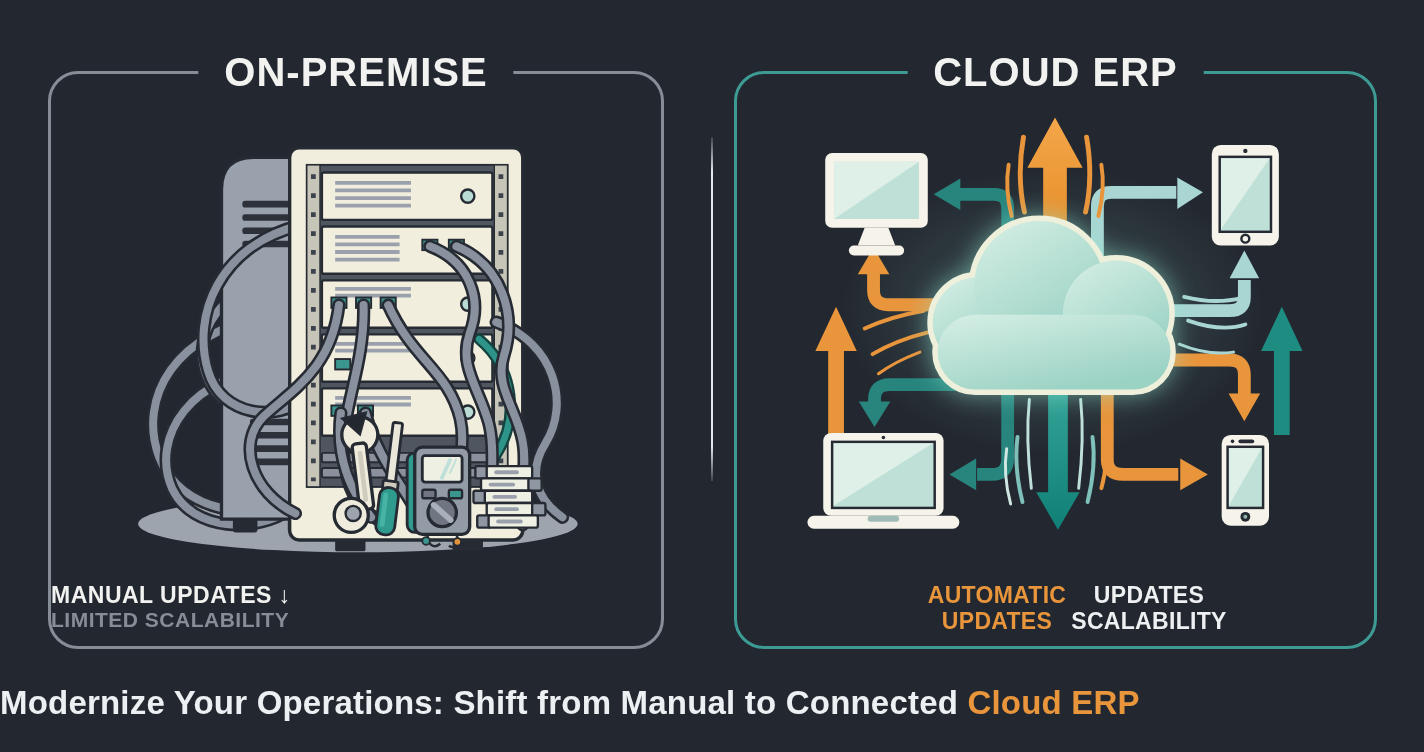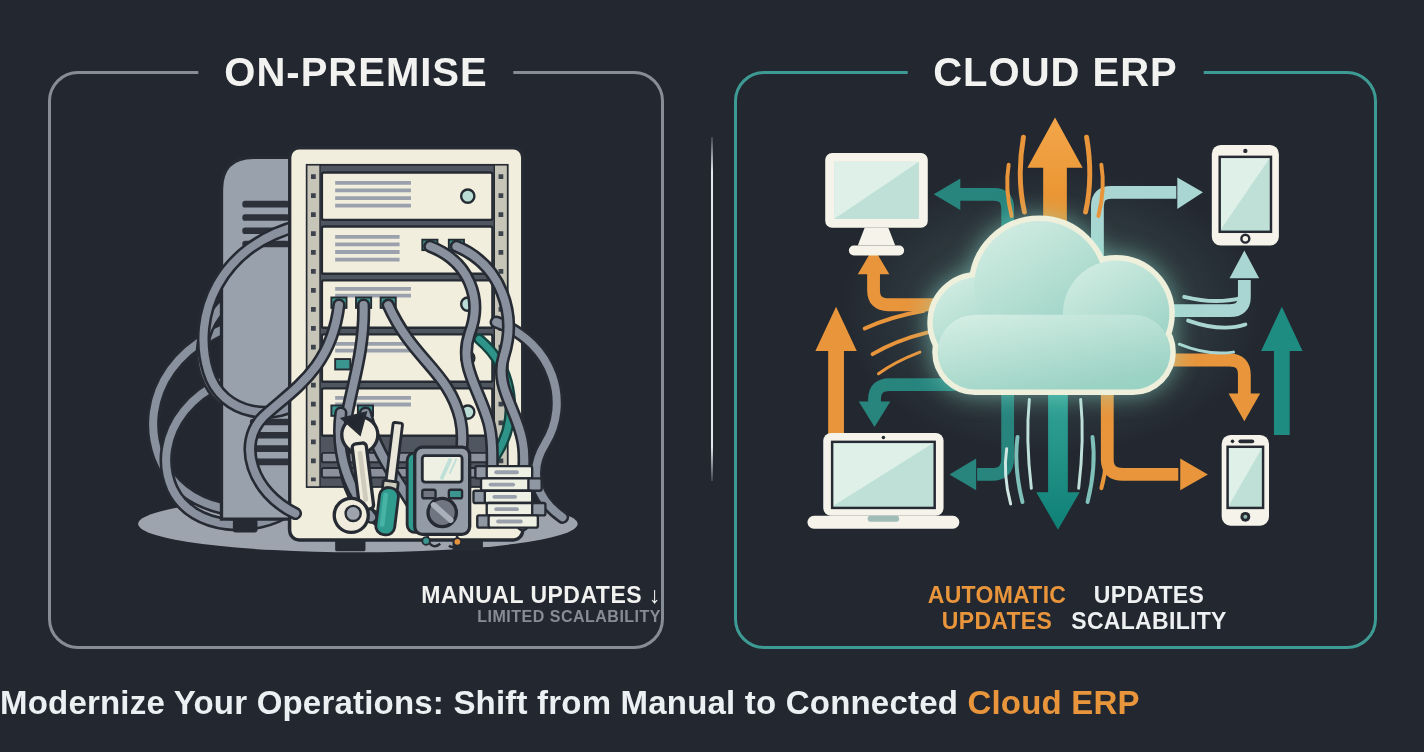--- a/index.html
+++ b/index.html
@@ -10,23 +10,23 @@
   *{margin:0;padding:0;box-sizing:border-box}
   html,body{background:#111;font-family:"Liberation Sans","DejaVu Sans",sans-serif}
   .stage{position:relative;width:1424px;height:752px;background:var(--background);overflow:hidden}
   .panel{position:absolute;top:71px;height:578px;border:3px solid;border-radius:30px}
   .panel.left{left:48px;width:616px;border-color:var(--panel-border-left)}
   .panel.right{left:734px;width:643px;border-color:var(--panel-border-right)}
   .panel-title{position:absolute;top:0;left:50%;transform:translate(-50%,-54%);
     background:var(--background);padding:0 26px;font-size:40px;font-weight:700;
     letter-spacing:1px;color:var(--title-text);white-space:nowrap}
   .illus{position:absolute;inset:0;width:100%;height:100%}
-  .lp-label1{position:absolute;left:0;right:0;top:508px;text-align:right;font-size:23px;
+  .lp-label1{position:absolute;left:0;right:0;top:508px;text-align:left;font-size:23px;
     font-weight:700;letter-spacing:.5px;color:var(--title-text)}
-  .lp-label2{position:absolute;left:0;right:0;top:534px;text-align:right;font-size:16px;
+  .lp-label2{position:absolute;left:0;right:0;top:534px;text-align:left;font-size:21px;
     font-weight:600;letter-spacing:.5px;color:var(--muted-text)}
   .rp-label{position:absolute;top:508px;transform:translateX(-50%);text-align:center;
     font-size:23px;font-weight:700;line-height:26px;letter-spacing:.3px}
   .rp-label.auto{left:260px;width:180px;color:var(--orange)}
   .rp-label.instant{left:412px;width:190px;color:#eef0f2}
   .divider{position:absolute;left:711px;top:137px;width:2px;height:344px;
     background:linear-gradient(180deg,rgba(230,233,238,.15),#e4e8ec 10%,#e4e8ec 90%,rgba(230,233,238,.15))}
   .caption{position:absolute;left:0;right:0;top:684px;text-align:left;font-size:33px;
     font-weight:600;letter-spacing:.2px;color:#edf0f2;white-space:nowrap}
   .caption .hl{color:var(--orange)}

